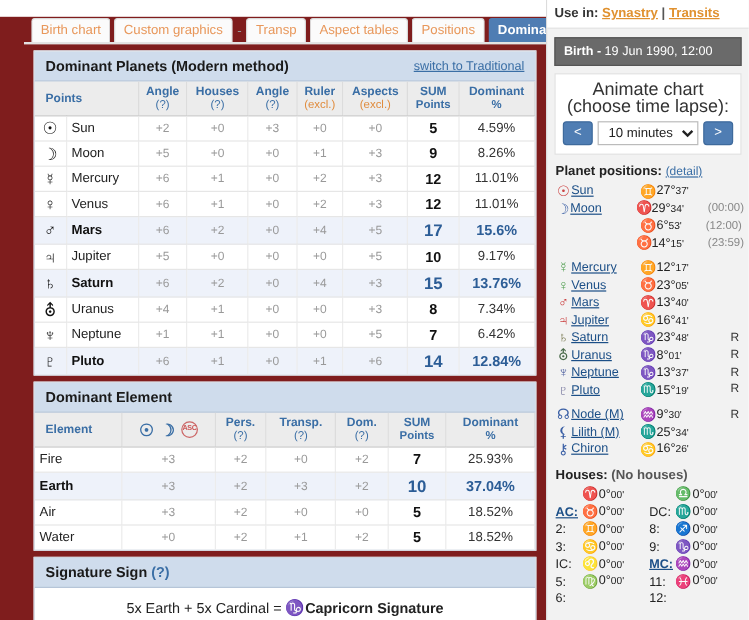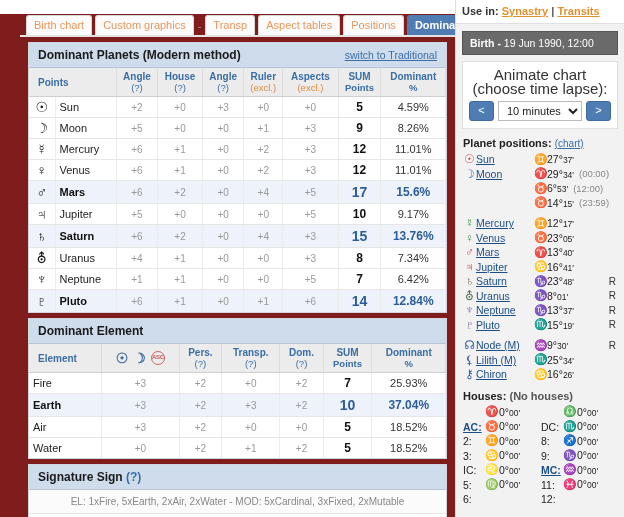--- a/index.html
+++ b/index.html
@@ -103,21 +103,21 @@
   .sec-title .lnk { color:#3a6ea5; font-weight:normal; text-decoration:underline; cursor:pointer; font-size:10px;}
   .sec-title .plain { font-weight:bold; color:#555; }
 
   .pos-list { margin:0 4px 0 7px; }
   .pos-row { display:flex; align-items:center; height:14.5px; font-size:10.5px; white-space:nowrap; }
   .pos-glyph { width:13px; font-size:12px; text-align:center; }
   .pos-name { width:58px; text-decoration:underline; cursor:pointer; font-size:10.5px; }
   .pos-sign { width:13px; text-align:center; font-size:11px; }
   .pos-deg  { font-size:10.5px; color:#222; }
   .pos-deg .min { font-size:8.5px; }
-  .pos-note { color:#888; font-size:9.5px; margin-left:5px; }
+  .pos-note { color:#888; font-size:9.5px; margin-left:20px; }
   .pos-r { margin-left:auto; padding-right:4px; font-size:10px; color:#333; }
   .pos-spacer { height:6px; }
 
   .houses { margin:3px 5px 0 7px; }
   .h-row { display:flex; font-size:10.5px; height:14.5px; align-items:center; }
   .h-cell { width:50%; display:flex; align-items:center; }
   .h-lab { width:22px; font-size:10.5px; color:#222;margin-top:30px; }
   .h-lab.u { text-decoration:underline; font-weight:bold; color:#1c4f87; cursor:pointer; }
   .h-sign { width:14px; text-align:center; font-size:11px; }
   .h-deg { font-size:10.5px; color:#222; }
@@ -156,21 +156,21 @@
     <div class="panel">
       <div class="panel-head">
         <span>Dominant Planets (Modern method)</span>
         <span class="switch-link">switch to Traditional</span>
       </div>
       <table class="grid">
         <thead>
           <tr>
             <th class="left" colspan="2">Points</th>
             <th><span>Angle</span><span class="sub">(?)</span></th>
-            <th><span>House</span><span class="sub">(?)</span></th>
+            <th><span>Houses</span><span class="sub">(?)</span></th>
             <th><span>Angle</span><span class="sub">(?)</span></th>
             <th><span>Ruler</span><span class="excl">(excl.)</span></th>
             <th><span>Aspects</span><span class="excl">(excl.)</span></th>
             <th><span>SUM</span><span class="sub" style="color:#3a6ea5;font-weight:bold">Points</span></th>
             <th><span>Dominant</span><span class="sub" style="color:#3a6ea5;font-weight:bold">%</span></th>
           </tr>
         </thead>
         <tbody id="planet-rows">
             <tr class="">
               <td class="sym">☉</td>
@@ -349,21 +349,20 @@
       </table>
     </div>
 
     <div class="panel">
       <div class="panel-head">
         <span>
           <span>Signature Sign</span>
           <span class="qm">(?)</span>
         </span>
       </div>
-      <div class="sig-line1">EL: 1xFire, 5xEarth, 2xAir, 2xWater -  MOD: 5xCardinal, 3xFixed, 2xMutable</div>
       <div class="sig-line2">
         <span>5x Earth + 5x Cardinal = </span><span class="sig-glyph">♑</span><b>Capricorn Signature</b>
       </div>
     </div>
   </div>
 
   <div id="right">
 
     <div class="use-in">
       <span>Use in:</span>
@@ -384,21 +383,21 @@
       </div>
       <div class="animate-ctrls">
         <div class="arrow-btn">&lt;</div>
         <select class="tl-select" id="tl-select"><option value="10 minutes">10 minutes</option></select>
         <div class="arrow-btn">&gt;</div>
       </div>
     </div>
 
     <div class="sec-title">
       <span>Planet positions:</span>
-      <span class="lnk">(chart)</span>
+      <span class="lnk">(detail)</span>
     </div>
     <div class="pos-list" id="pos-list">
         <div class="pos-row">
           <span class="pos-glyph c-sun">☉</span>
           <span class="pos-name lnk-blue">Sun</span>
           <span class="pos-sign c-gemini">♊</span>
           <span class="pos-deg"><span>27°</span><span class="min">37'</span></span>
         </div>
         <div class="pos-row">
           <span class="pos-glyph c-moon">☽</span>

